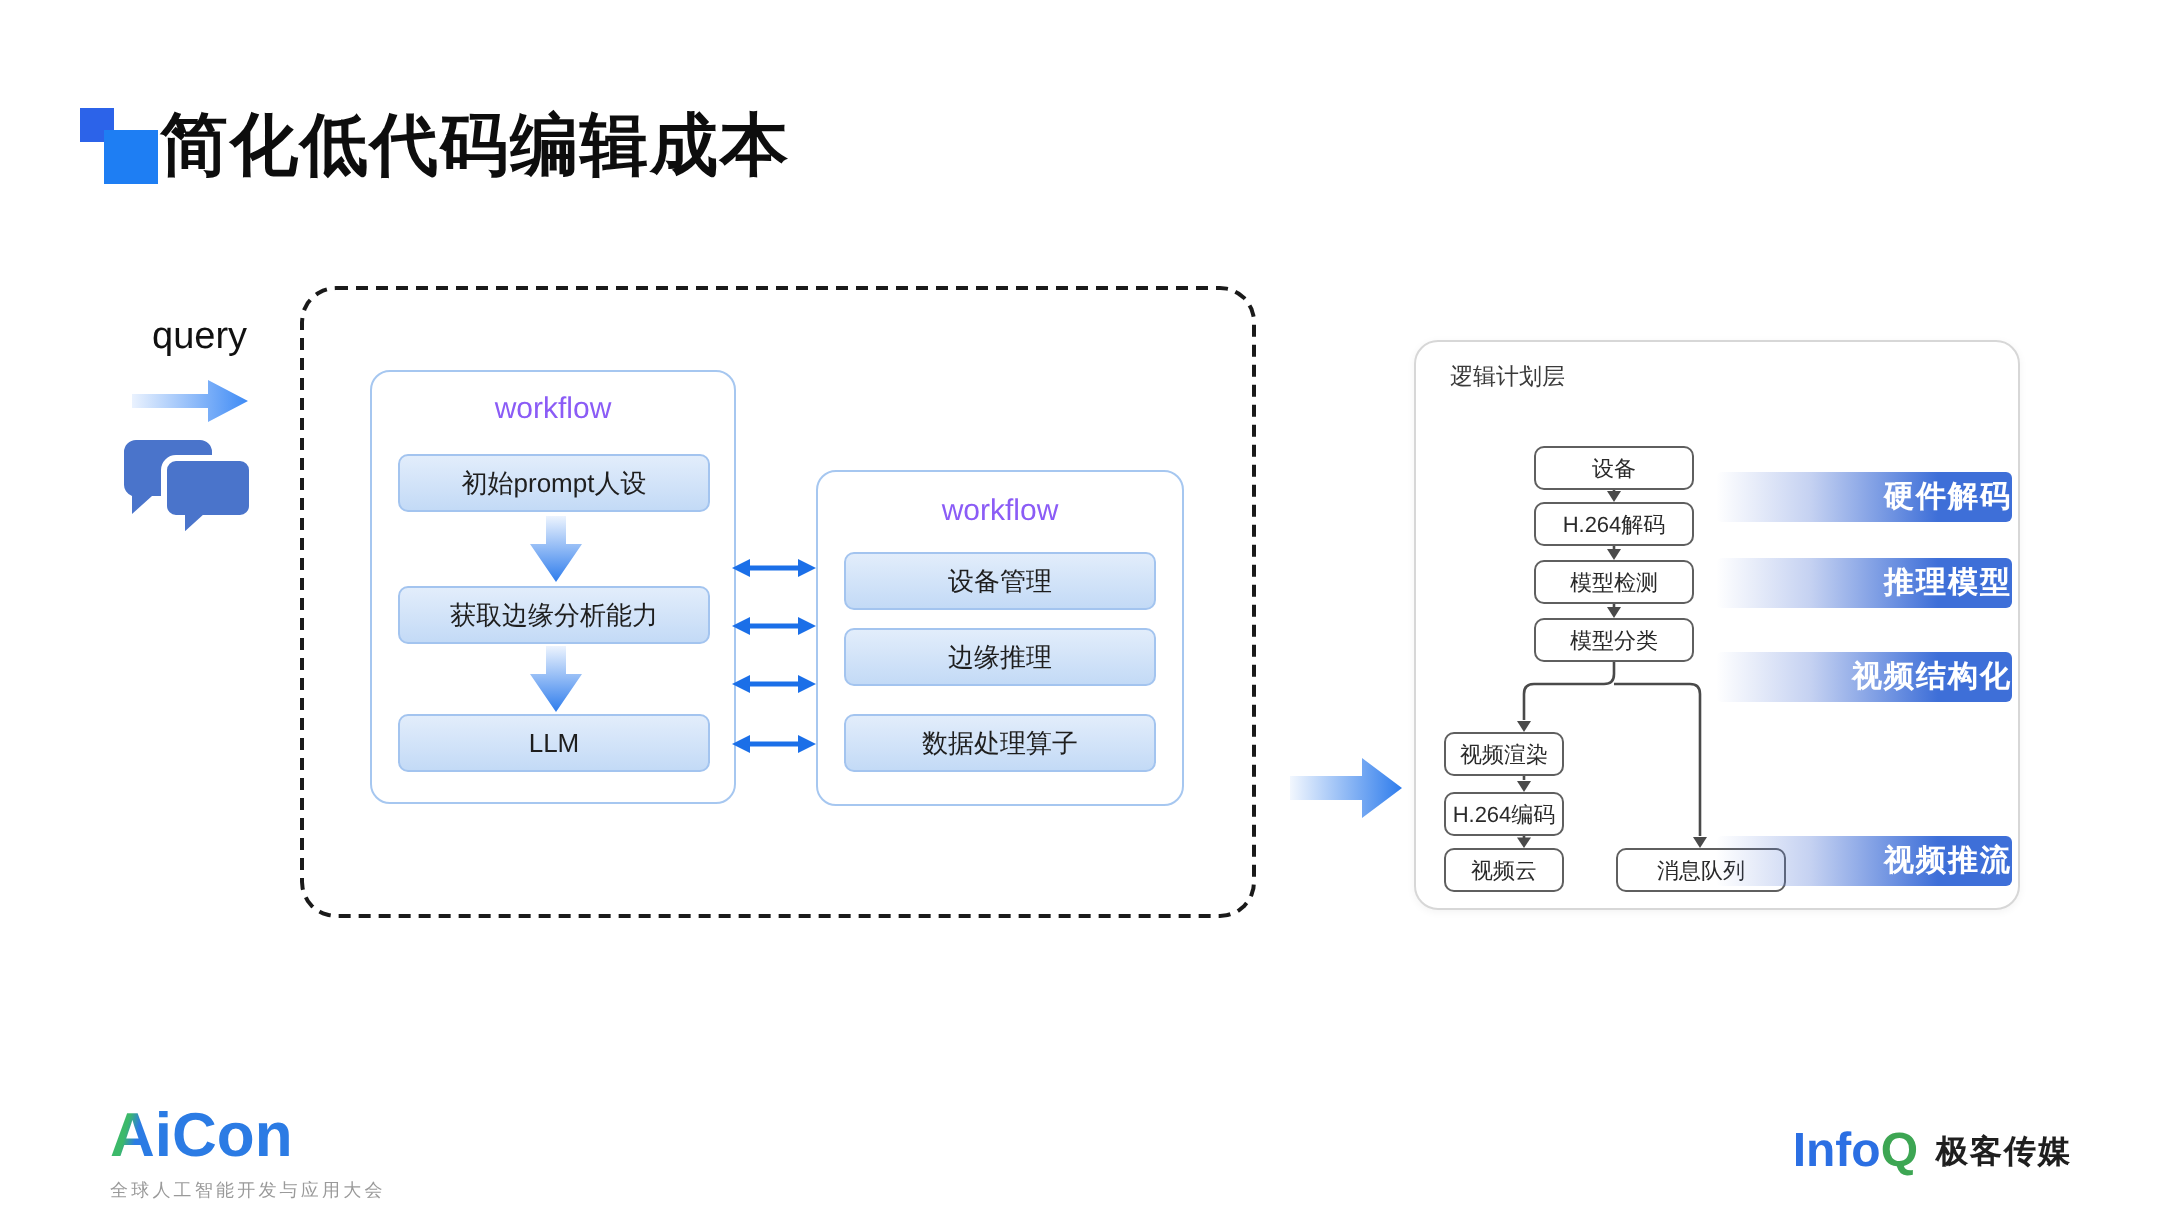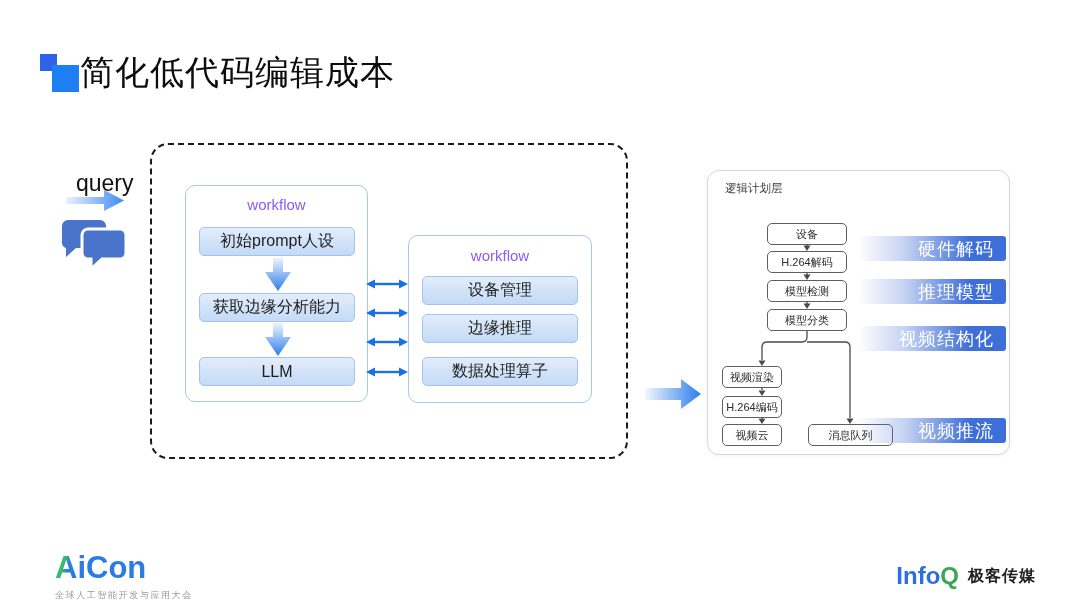--- a/index.html
+++ b/index.html
@@ -4,43 +4,43 @@
 <style>
   html,body{margin:0;padding:0;}
   body{width:1080px;height:608px;overflow:hidden;background:#fff;
        font-family:"Liberation Sans","DejaVu Sans",sans-serif;}
   .slide{position:relative;width:1080px;height:608px;background:#fff;}
 
   
   .title-icon{position:absolute;left:40px;top:54px;width:42px;height:42px;}
   .title-icon .sq-small{position:absolute;left:0;top:0;width:17px;height:17px;background:#2C63E9;}
   .title-icon .sq-big{position:absolute;left:12px;top:11px;width:27px;height:27px;background:#1E7EF3;}
-  .page-title{position:absolute;left:80px;top:50px;font-size:34px;font-weight:400;color:#0d0d0d;letter-spacing:1px;}
-
-  
-  .query-label{position:absolute;left:76px;top:158px;font-size:23px;color:#111;margin-top:12px;}
+  .page-title{position:absolute;left:80px;top:50px;font-size:34px;font-weight:700;color:#0d0d0d;letter-spacing:1px;}
+
+  
+  .query-label{position:absolute;left:76px;top:158px;font-size:19px;color:#111;}
   .query-arrow{position:absolute;left:66px;top:190px;}
   .chat-bubbles{position:absolute;left:60px;top:220px;}
 
   
   .dashed-box{position:absolute;left:150px;top:143px;width:474px;height:312px;
               border:2px dashed #1a1a1a;border-radius:18px;background:transparent;}
 
   
   .wf-panel{position:absolute;background:#fff;border:1.5px solid #A6C7F0;border-radius:10px;box-sizing:border-box;}
   .wf-panel.left{left:185px;top:185px;width:183px;height:217px;}
   .wf-panel.right{left:408px;top:235px;width:184px;height:168px;}
   .wf-title{position:absolute;left:0;right:0;text-align:center;font-size:15px;color:#8b5cf6;}
   .wf-panel.left .wf-title{top:10px;}
   .wf-panel.right .wf-title{top:11px;}
   .wf-item{position:absolute;left:13px;width:156px;height:29px;border-radius:5px;
            background:linear-gradient(180deg,#E2EDFB 0%,#C3DAF6 100%);
            border:1px solid #A3C4EF;box-sizing:border-box;
            display:flex;align-items:center;justify-content:center;
-           font-size:16px;color:#1e1e1e;}
+           font-size:13px;color:#1e1e1e;}
   .down-arrow{position:absolute;left:77px;width:30px;}
 
   
   .sync-arrow{position:absolute;left:366px;width:42px;height:12px;}
 
   
   .big-arrow{position:absolute;left:645px;top:379px;}
 
   
   .logic-panel{position:absolute;left:707px;top:170px;width:303px;height:285px;background:#fff;
@@ -49,23 +49,23 @@
   .logic-title{position:absolute;left:17px;top:10px;font-size:11.5px;color:#3a3a3a;}
   .node{position:absolute;height:22px;background:#fff;border:1px solid #5f5f5f;border-radius:5px;
         box-sizing:border-box;display:flex;align-items:center;justify-content:center;
         font-size:11px;color:#2a2a2a;}
   .node.chain{left:59px;width:80px;}
   .node.lbranch{left:14px;width:60px;}
   .node.rbranch{left:100px;width:85px;}
   .flow-lines{position:absolute;left:0;top:0;pointer-events:none;}
   .stage-bar{position:absolute;left:150px;width:148px;height:25px;border-radius:3px;
              background:linear-gradient(90deg,rgba(255,255,255,0) 0%,rgba(88,124,216,0.35) 32%,#3E6FD8 75%);
-             color:#fff;font-weight:normal;font-size:18px;
+             color:#fff;font-weight:bold;font-size:15px;
              display:flex;align-items:center;justify-content:flex-end;
-             padding-right:12px;box-sizing:border-box;letter-spacing:1px;}
+             box-sizing:border-box;letter-spacing:1px;}
 
   
   .aicon-logo{position:absolute;left:55px;top:550px;}
   .aicon-text{font-size:31px;font-weight:800;color:#2B7BE4;letter-spacing:0;}
   .aicon-text .a-grad{background:linear-gradient(105deg,#3CB96A 38%,#2B7BE4 58%);
                       -webkit-background-clip:text;background-clip:text;color:transparent;}
   .aicon-sub{font-size:9px;color:#9a9a9a;letter-spacing:1.6px;margin-top:3px;}
   .infoq-logo{position:absolute;right:44px;top:562px;display:flex;align-items:center;}
   .infoq-text{font-size:24px;font-weight:800;}
   .infoq-text .info{color:#2B6FE3;}

